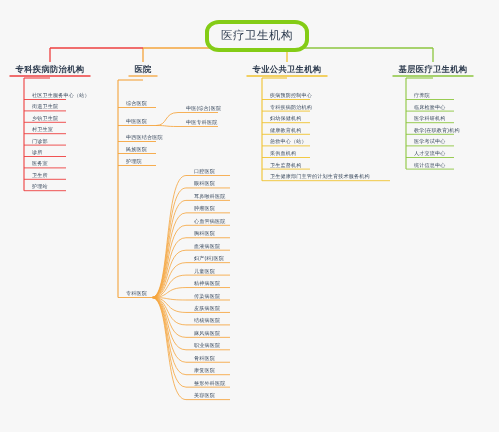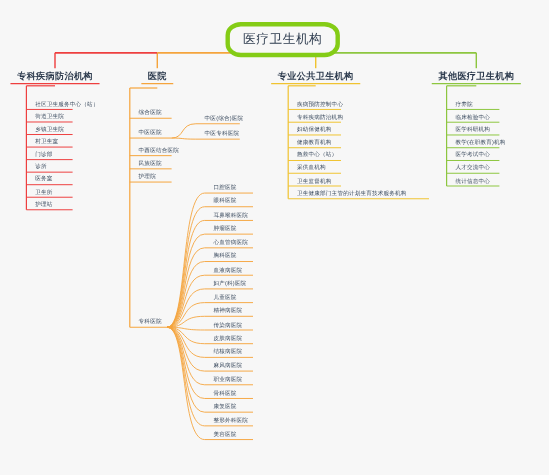--- a/index.html
+++ b/index.html
@@ -143,21 +143,21 @@
       <line x1="406" y1="157.5" x2="454" y2="157.5" stroke="#8dc63f" stroke-width="0.9"></line>
       <line x1="406" y1="169.1" x2="454" y2="169.1" stroke="#8dc63f" stroke-width="0.9"></line>
       <line x1="406" y1="78" x2="406" y2="169.1" stroke="#8dc63f" stroke-width="1.1"></line>
       <line x1="406" y1="78" x2="433" y2="78" stroke="#8dc63f" stroke-width="1.1"></line>
     </svg>
   <div id="nodes">
       <div class="node root">医疗卫生机构</div>
       <div class="node b1" style="left: 50px; top: 64px;">专科疾病防治机构</div>
       <div class="node b1" style="left: 143px; top: 64px;">医院</div>
       <div class="node b1" style="left: 287px; top: 64px;">专业公共卫生机构</div>
-      <div class="node b1" style="left: 433px; top: 64px;">其他医疗卫生机构</div>
+      <div class="node b1" style="left: 433px; top: 64px;">基层医疗卫生机构</div>
       <div class="node leaf" style="left: 30px; top: 92px;">社区卫生服务中心（站）</div>
       <div class="node leaf" style="left: 30px; top: 103.4px;">街道卫生院</div>
       <div class="node leaf" style="left: 30px; top: 114.8px;">乡镇卫生院</div>
       <div class="node leaf" style="left: 30px; top: 126.2px;">村卫生室</div>
       <div class="node leaf" style="left: 30px; top: 137.6px;">门诊部</div>
       <div class="node leaf" style="left: 30px; top: 149px;">诊所</div>
       <div class="node leaf" style="left: 30px; top: 160.4px;">医务室</div>
       <div class="node leaf" style="left: 30px; top: 171.8px;">卫生所</div>
       <div class="node leaf" style="left: 30px; top: 183.2px;">护理站</div>
       <div class="node leaf" style="left: 124px; top: 100px;">综合医院</div>

